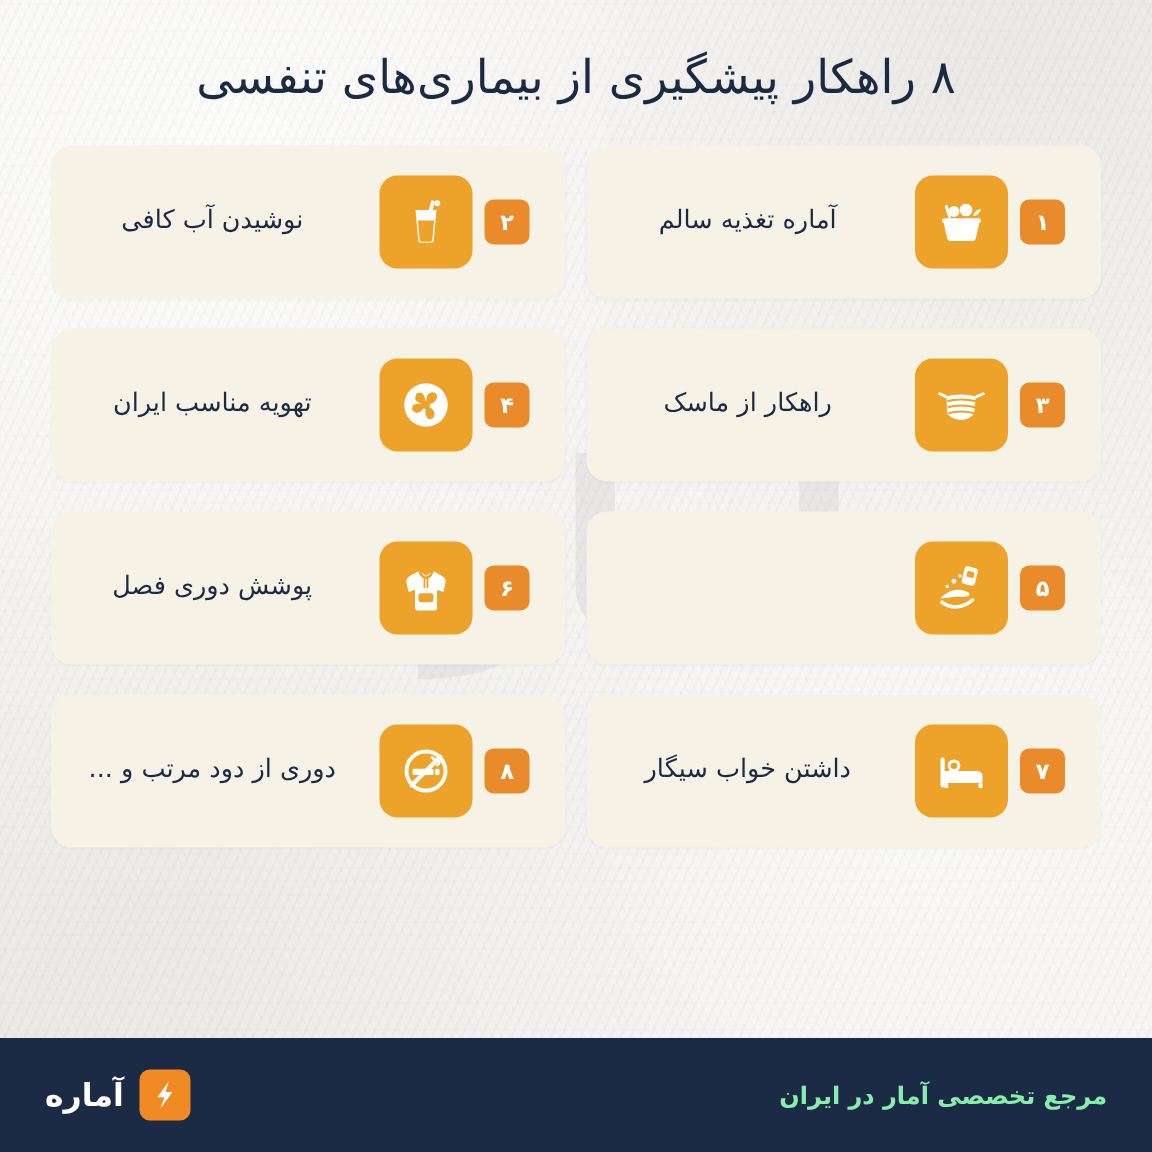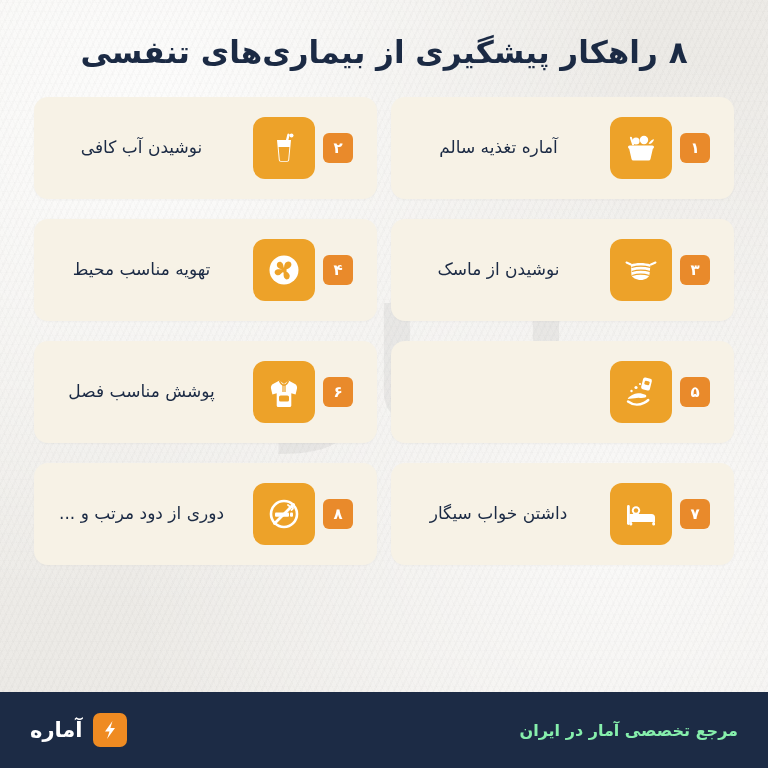--- a/index.html
+++ b/index.html
@@ -49,21 +49,21 @@
     line-height: 1;
   }
 
   .header {
     position: relative;
     padding: 30px 40px 0 40px;
     text-align: center;
   }
   .title {
     font-size: 31px;
-    font-weight: bold;
+    font-weight: normal;
     color: #1b2a44;
     line-height: 1.45;
     letter-spacing: 0px;
     margin: 0;
   }
   .title .line2 { display: block; }
 
   .grid {
     position: relative;
     margin: 22px auto 0 auto;
@@ -208,36 +208,36 @@
 
     <div class="card">
       <div class="badge">۳</div>
       <div class="icon-box">
         <svg width="34" height="34" viewBox="0 0 34 34" fill="none">
           <path d="M7 11.5c4.5-2 14-2 19.5 0l-1 10c-.3 3-4.5 5.5-8.7 5.5S7.6 24.5 7.4 21.5l-.4-10z" fill="#fff"></path>
           <path d="M7.5 14.5c5-1.6 13.5-1.6 19 0M7.8 18.5c5-1.6 13-1.6 18.4 0M8.2 22.5c4.6-1.5 12.2-1.5 17.2 0" stroke="#eda229" stroke-width="1.3"></path>
           <path d="M6.8 11.5 2.5 9.5M27 11.5l4.5-2" stroke="#fff" stroke-width="2" stroke-linecap="round"></path>
         </svg>
       </div>
-      <div class="card-label">نوشیدن از ماسک</div>
+      <div class="card-label">راهکار از ماسک</div>
     </div>
 
     <div class="card">
       <div class="badge">۴</div>
       <div class="icon-box">
         <svg width="34" height="34" viewBox="0 0 34 34" fill="none">
           <circle cx="17" cy="17" r="14.5" fill="#fff"></circle>
           <path d="M17 17c0-5 .8-8.5 4.5-8.5 2.8 0 4 3.2 1.8 5.6-1.6 1.8-4 2.6-6.3 2.9z" fill="#eda229"></path>
           <path d="M17 17c4.4 2.4 7 4.8 5.2 8-1.4 2.4-4.7 1.7-5.4-1.4-.5-2.3 0-4.6.2-6.6z" fill="#eda229"></path>
           <path d="M17 17c-4.8-1-8-2.6-7-6.2.8-2.7 4.2-3 5.6-.2 1 2.1 1.2 4.5 1.4 6.4z" fill="#eda229"></path>
           <path d="M17 17c-2.8 4.2-5.2 6.7-8.2 4.4-2.2-1.7-1-4.8 2.1-5.2 2.3-.3 4.4.4 6.1.8z" fill="#eda229"></path>
           <circle cx="17" cy="17" r="2.6" fill="#eda229"></circle>
         </svg>
       </div>
-      <div class="card-label">تهویه مناسب محیط</div>
+      <div class="card-label">تهویه مناسب ایران</div>
     </div>
 
     <div class="card">
       <div class="badge">۵</div>
       <div class="icon-box">
         <svg width="34" height="34" viewBox="0 0 34 34" fill="none">
           <rect x="18" y="3" width="9" height="12" rx="2" fill="#fff" transform="rotate(14 22.5 9)"></rect>
           <rect x="20.5" y="6" width="5" height="4" rx="1" fill="#eda229" transform="rotate(14 23 8)"></rect>
           <path d="M3 24c3-3.5 7-5.5 11-5.8 2.6-.2 5 .5 7.4 1.6 1.3.6 1.2 2.3-.2 2.7-2.2.6-4.4.6-6.5.2" fill="#fff"></path>
           <path d="M4 26.5c4.6 3.4 10.5 4 16 1.4 1.5-.7 3-1.7 4.3-2.9" stroke="#fff" stroke-width="2.4" stroke-linecap="round" fill="none"></path>
@@ -251,21 +251,21 @@
     <div class="card">
       <div class="badge">۶</div>
       <div class="icon-box">
         <svg width="34" height="34" viewBox="0 0 34 34" fill="none">
           <path d="M12.5 5.5 17 9l4.5-3.5 6.5 3.6c1.6.9 2.4 2.7 2 4.5l-1.4 6-4.3-1.4v12.3c0 .9-.7 1.5-1.5 1.5H11.2c-.9 0-1.5-.7-1.5-1.5V18.2L5.4 19.6l-1.4-6c-.4-1.8.4-3.6 2-4.5l6.5-3.6z" fill="#fff"></path>
           <path d="M12.5 5.5c1 3 2.4 4.6 4.5 4.6s3.5-1.6 4.5-4.6" stroke="#eda229" stroke-width="1.6" fill="none"></path>
           <rect x="12" y="20.5" width="10" height="6" rx="1.6" fill="#eda229"></rect>
           <path d="M16 10v7M18 10v7" stroke="#eda229" stroke-width="1.2"></path>
         </svg>
       </div>
-      <div class="card-label">پوشش مناسب فصل</div>
+      <div class="card-label">پوشش دوری فصل</div>
     </div>
 
     <div class="card">
       <div class="badge">۷</div>
       <div class="icon-box">
         <svg width="34" height="34" viewBox="0 0 34 34" fill="none">
           <rect x="3" y="8" width="2.8" height="20" rx="1.4" fill="#fff"></rect>
           <path d="M5.5 17h22a3.5 3.5 0 0 1 3.5 3.5V25H5.5v-8z" fill="#fff"></path>
           <rect x="28.3" y="25" width="2.7" height="3.5" rx="1.2" fill="#fff"></rect>
           <rect x="5.5" y="25" width="2.7" height="3.5" rx="1.2" fill="#fff"></rect>

